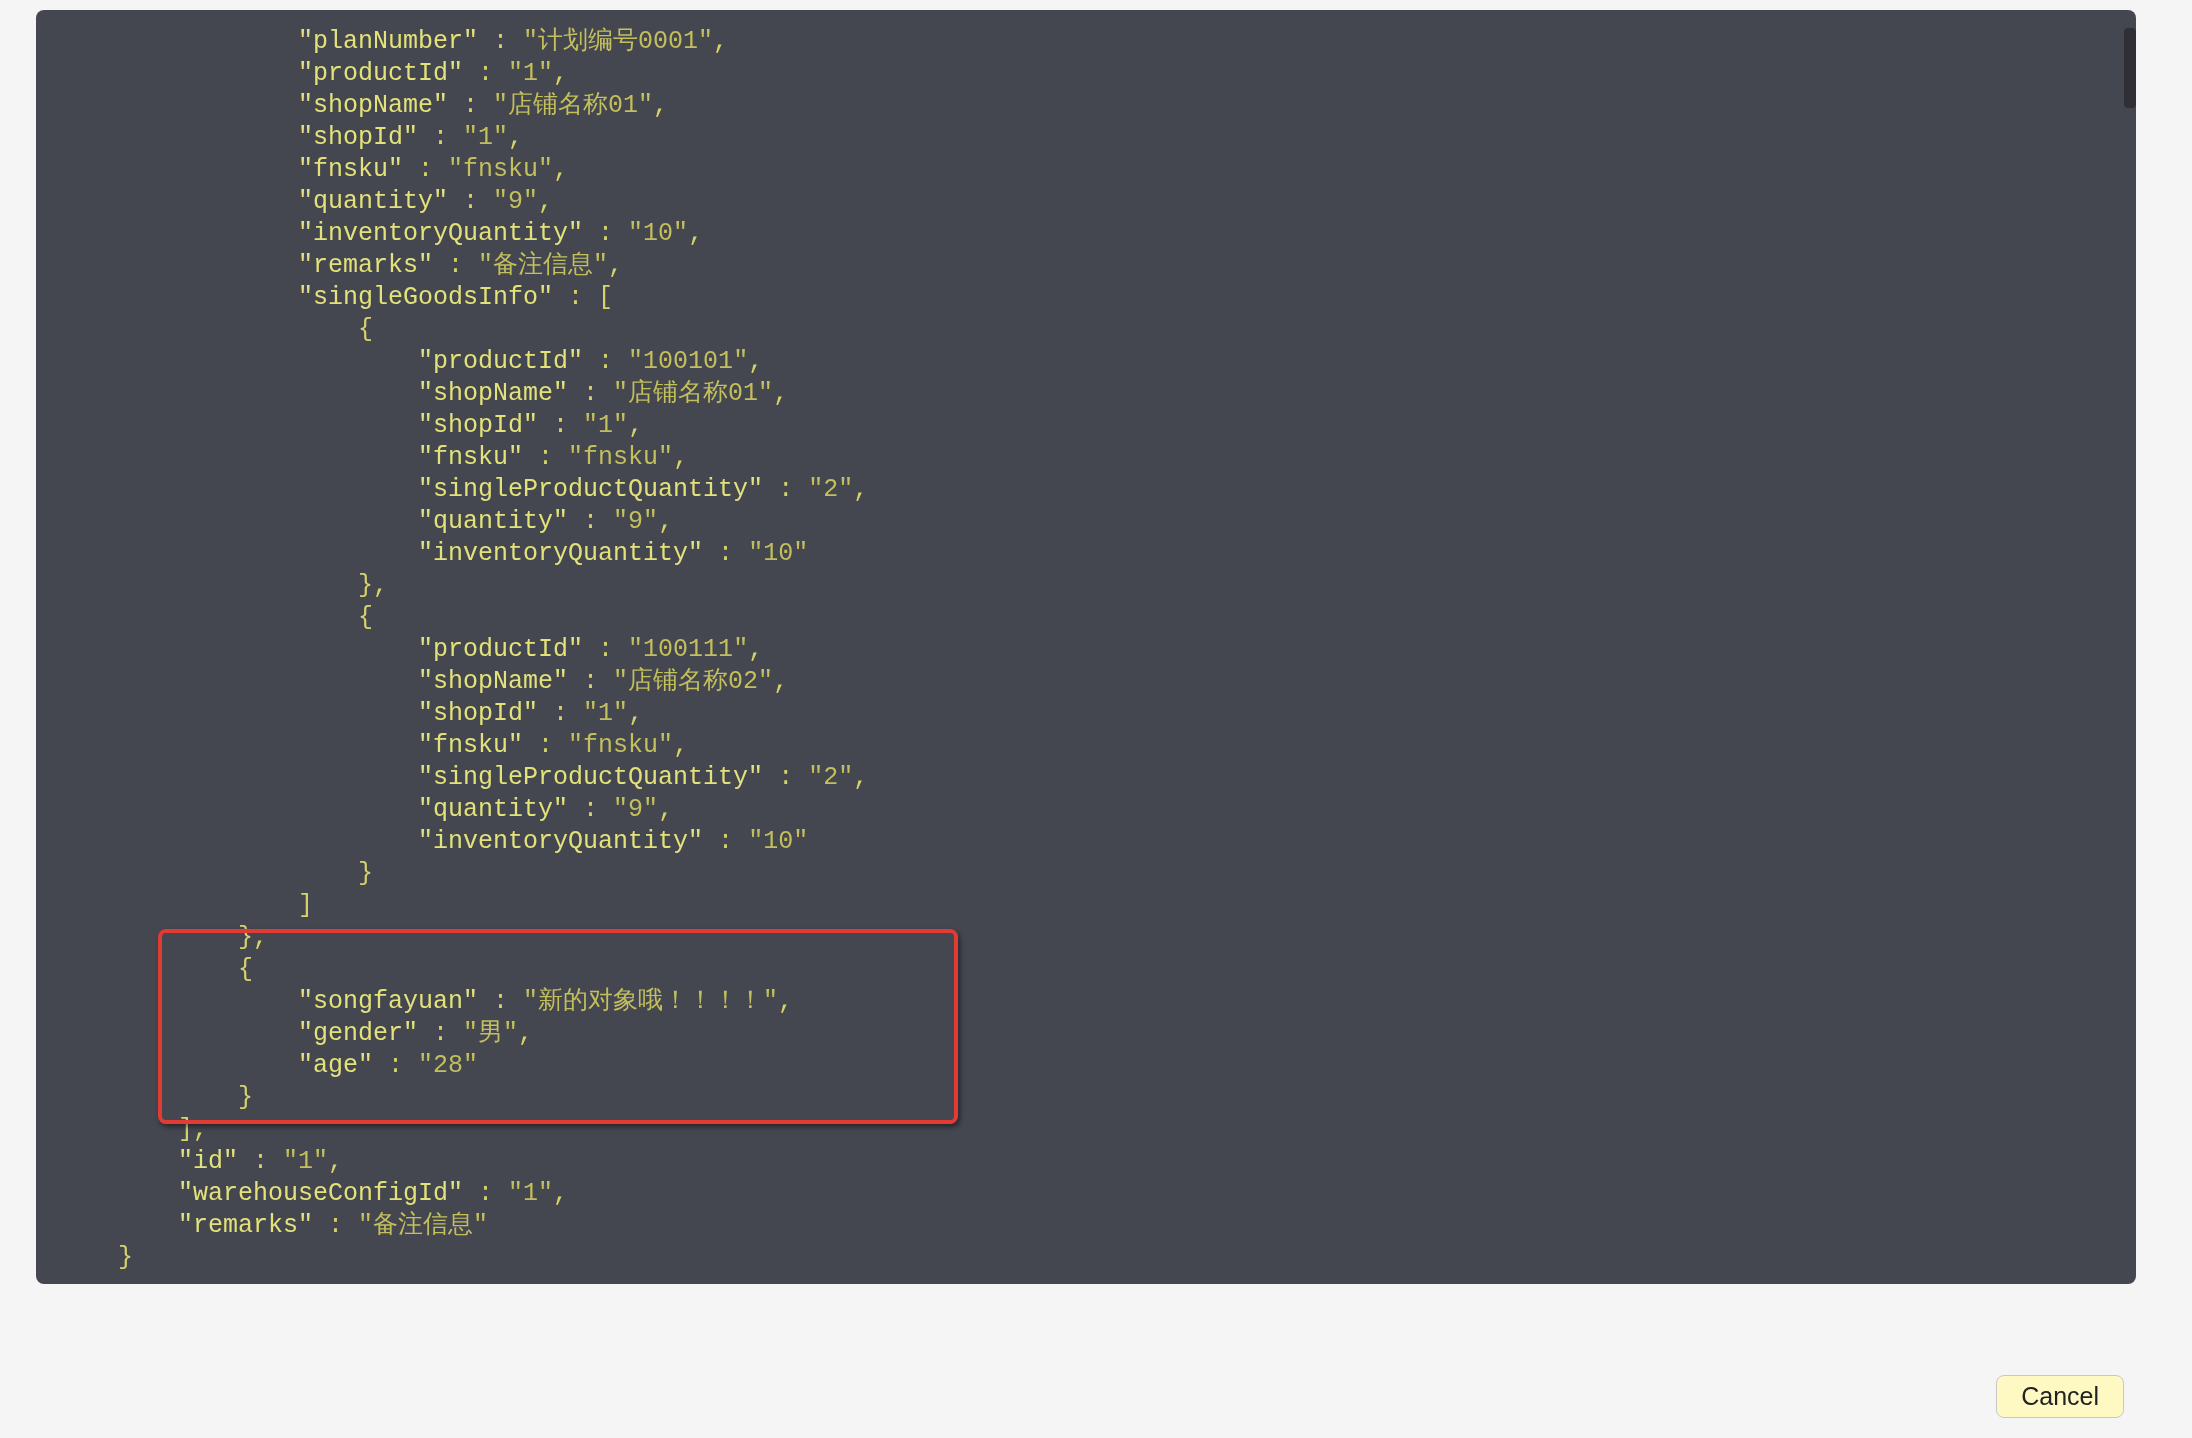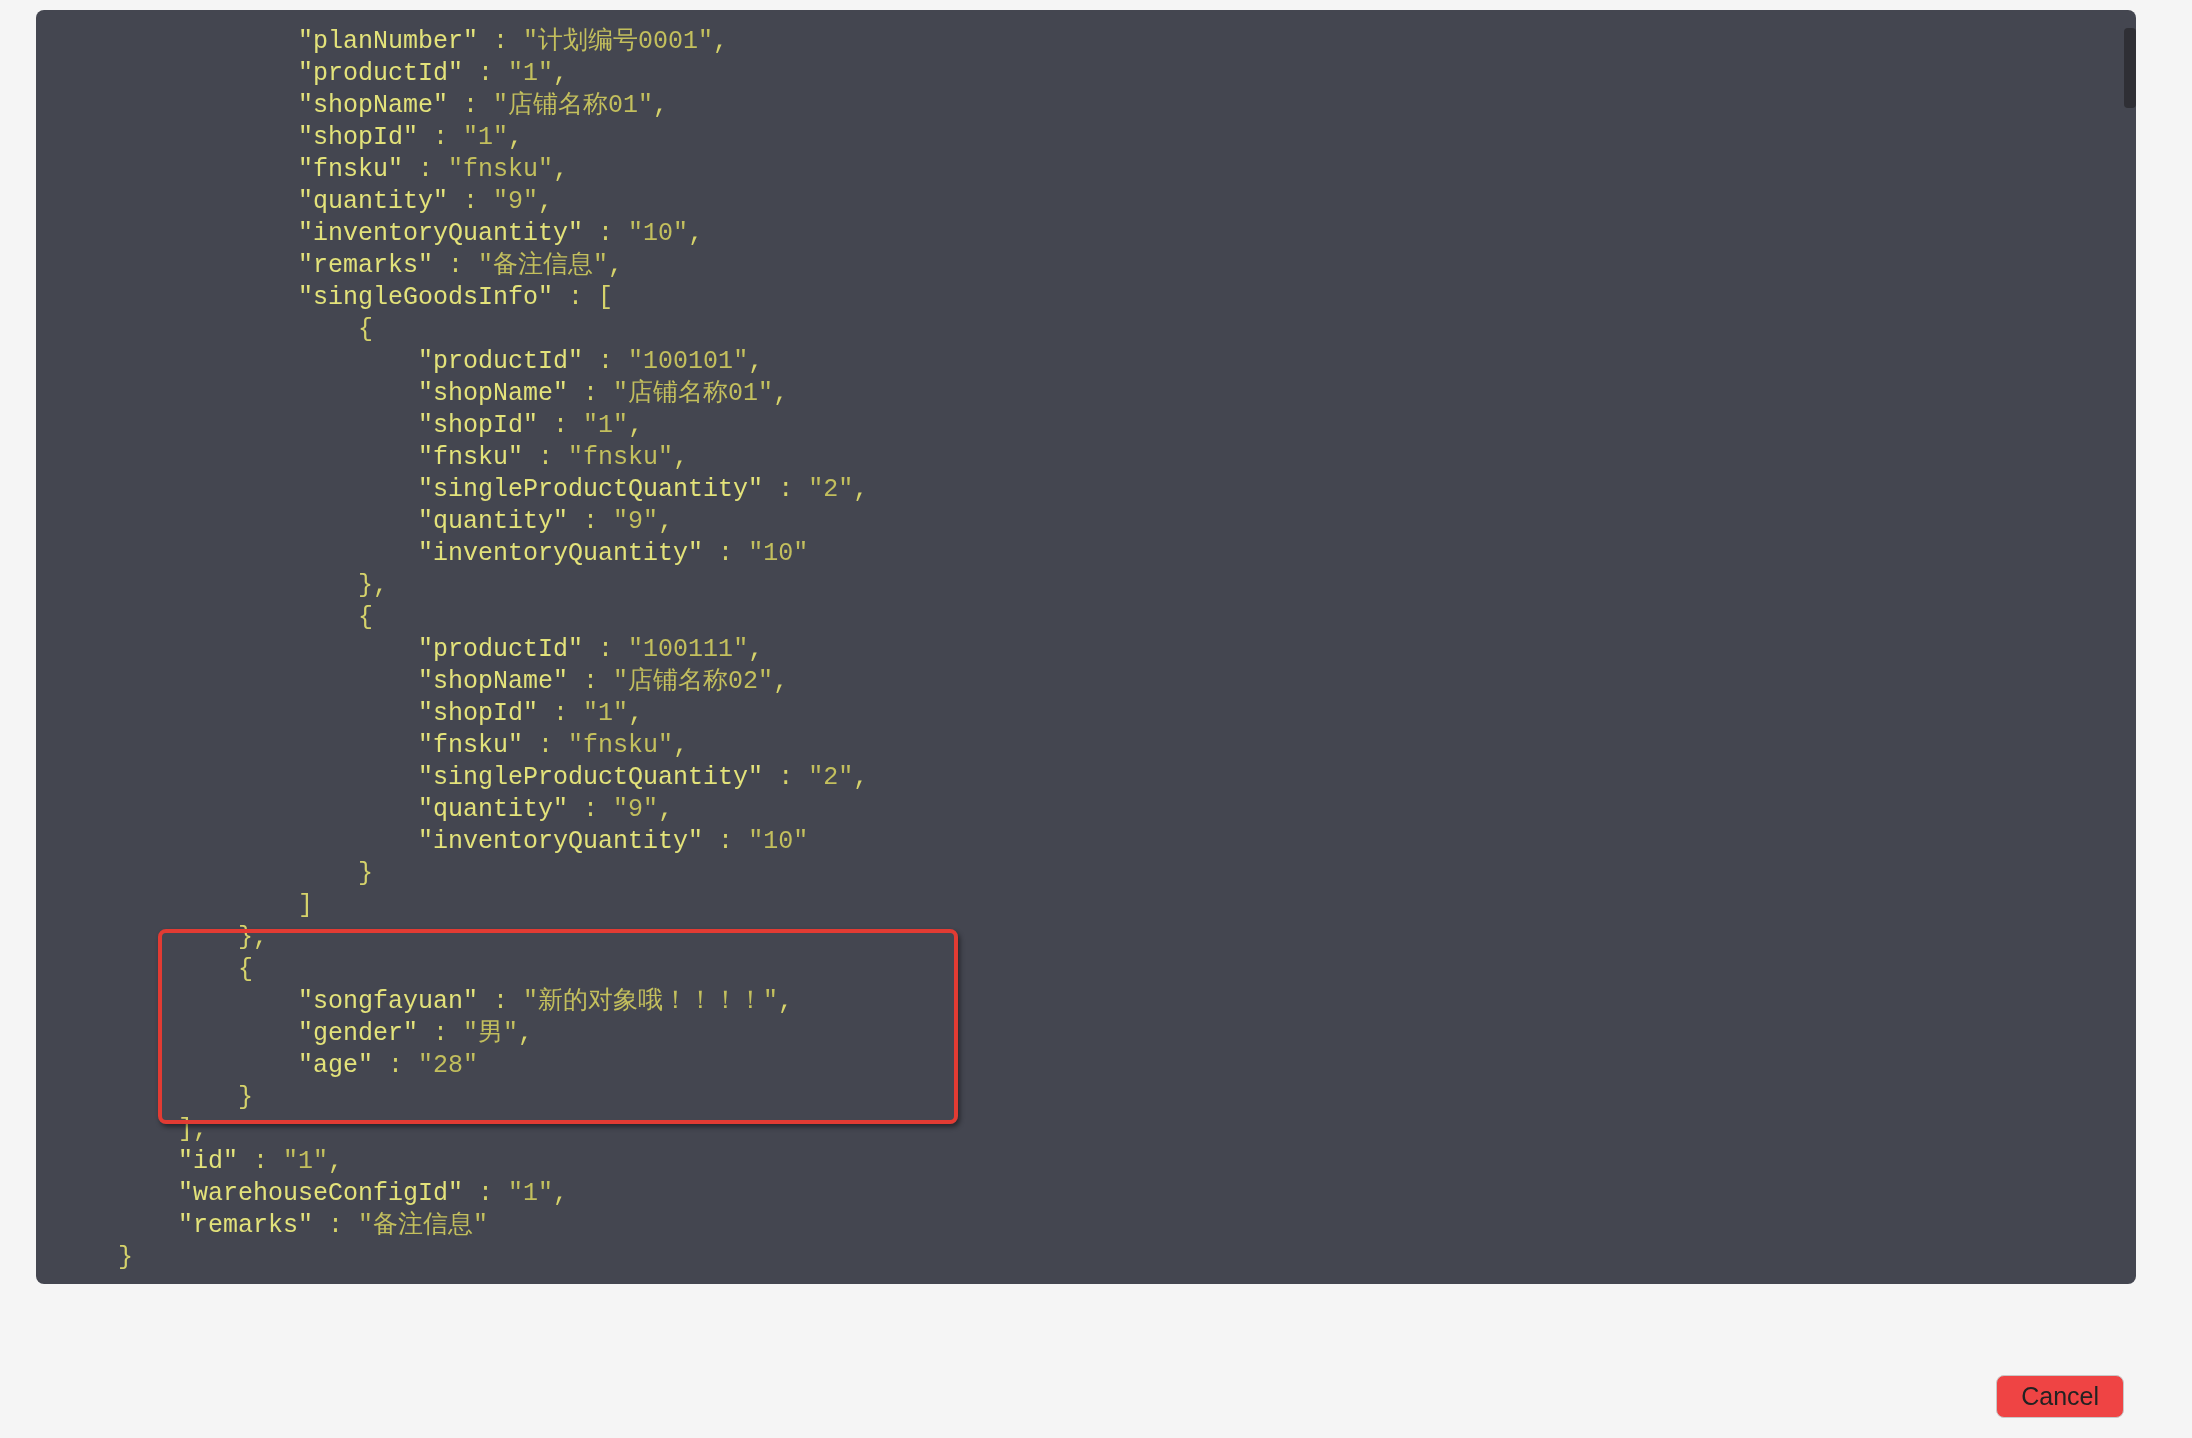--- a/index.html
+++ b/index.html
@@ -47,21 +47,21 @@
     }
     .bottom-bar {
       position: absolute;
       bottom: 20px;
       left: 0;
       right: 20px;
       display: flex;
       justify-content: flex-end;
     }
     .cancel-btn {
-      background: #ef4444;
+      background: #fef9c3;
       border: 1px solid #c8c8c8;
       border-radius: 8px;
       padding: 6px 24px;
       font-size: 25px;
       font-family: -apple-system, BlinkMacSystemFont, "Helvetica Neue", Arial, sans-serif;
       color: #222;
       cursor: pointer;
       margin-right: 48px;
     }
     .scrollbar-hint {

